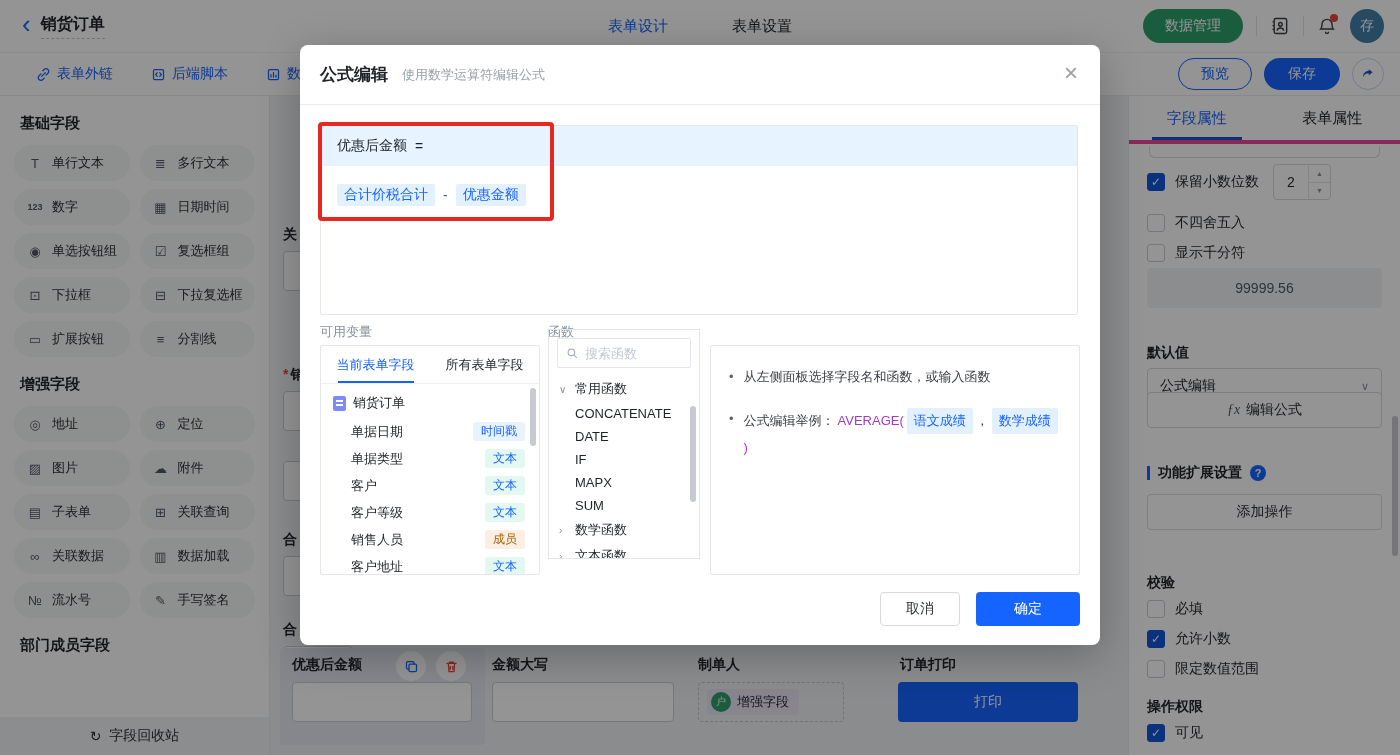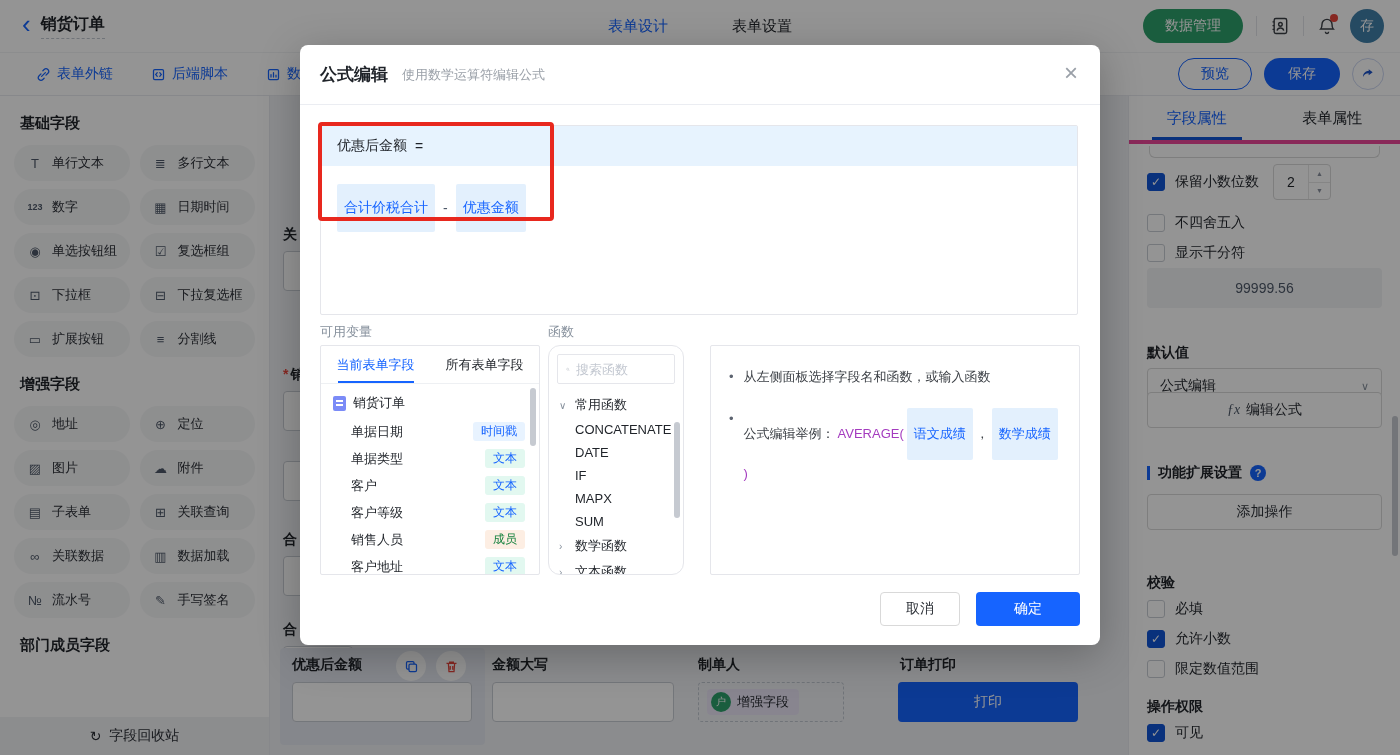--- a/index.html
+++ b/index.html
@@ -84,41 +84,41 @@
   .overlay { position:absolute; inset:0; background:rgba(0,0,0,0.42); z-index:10; }
   .modal { position:absolute; left:300px; top:45px; width:800px; height:600px; background:#fff; border-radius:8px; box-shadow:0 10px 40px rgba(0,0,0,.25); z-index:20; }
   .mhead { position:absolute; top:0; left:0; right:0; height:60px; display:flex; align-items:center; padding:0 20px; border-bottom:1px solid #ebedf2; }
   .mtitle { font-size:17px; font-weight:bold; }
   .msub { font-size:13px; color:#9aa0a8; margin-left:14px; }
   .mclose { position:absolute; right:22px; top:16px; font-size:24px; color:#9aa0a8; cursor:pointer; line-height:1; }
 
   .fbox { position:absolute; left:20px; top:80px; width:758px; height:190px; border:1px solid #e5e6eb; border-radius:2px; background:#fff; }
   .fband { height:40px; background:#e7f3fe; display:flex; align-items:center; padding:0 16px; font-size:14px; gap:8px; }
   .fchips { display:flex; align-items:center; gap:8px; padding:18px 16px; font-size:14px; }
-  .chip { background:#e3f0fd; color:#1664FF; padding:15px 7px; border-radius:2px; cursor:pointer; }
+  .chip { background:#e3f0fd; color:#1664FF; padding:2px 7px; border-radius:2px; cursor:pointer; }
   .minus { color:#4e5969; }
   .redbox { position:absolute; left:318px; top:122px; width:236px; height:99px; border:4px solid #E8281E; border-radius:4px; z-index:30; pointer-events:none; }
 
   .mlabel { position:absolute; font-size:13px; color:#86909c; }
   .varbox { position:absolute; left:20px; top:300px; width:220px; height:230px; border:1px solid #e5e6eb; border-radius:2px; overflow:hidden; }
   .vtabs { height:38px; display:flex; border-bottom:1px solid #eef0f3; }
   .vtab { flex:1; display:flex; align-items:center; justify-content:center; font-size:13px; position:relative; cursor:pointer; }
   .vtab.active { color:#1664FF; }
   .vtab.active::after { content:""; position:absolute; bottom:0; left:50%; transform:translateX(-50%); width:76px; height:2px; background:#1664FF; }
   .vroot { display:flex; align-items:center; gap:7px; padding:10px 12px 6px; font-size:13px; }
   .docicon { width:13px; height:15px; background:#7b8bf7; border-radius:2px; position:relative; flex:none; }
   .docicon::after { content:""; position:absolute; left:3px; right:3px; top:4px; height:2px; background:#fff; box-shadow:0 4px 0 #fff; }
   .vrow { display:flex; align-items:center; justify-content:space-between; padding:4px 14px 4px 30px; font-size:13px; cursor:pointer; }
   .badge { font-size:12px; padding:1px 8px; border-radius:3px; }
   .b-time { background:#e8f3ff; color:#1664FF; }
   .b-text { background:#e2f8f0; color:#1664FF; }
-  .b-member { background:#fdeee3; color:#15803d; }
+  .b-member { background:#fdeee3; color:#a16207; }
   .vscroll { position:absolute; right:3px; top:42px; width:6px; height:58px; background:#c6cad1; border-radius:3px; }
 
-  .fnbox { position:absolute; left:248px; top:300px; width:136px; height:230px; border:1px solid #e5e6eb; border-radius:12px; overflow:hidden; }
+  .fnbox { position:absolute; left:248px; top:284px; width:152px; height:230px; border:1px solid #e5e6eb; border-radius:0; overflow:hidden; }
   .fsearch { margin:8px; height:30px; border:1px solid #e5e6eb; border-radius:2px; display:flex; align-items:center; gap:6px; padding:0 8px; }
   .fsearch input { border:none; outline:none; width:90px; font-size:13px; color:#2b2f36; font-family:inherit; }
   .fsearch input::placeholder { color:#c2c7d0; }
   .fgroup { display:flex; align-items:center; gap:6px; padding:4px 10px; font-size:13px; cursor:pointer; }
   .fgchev { color:#86909c; font-size:10px; width:10px; }
   .fitem { padding:4px 10px 4px 26px; font-size:13px; cursor:pointer; }
   .fscroll { position:absolute; right:3px; top:76px; width:6px; height:96px; background:#c6cad1; border-radius:3px; }
 
   .helpbox { position:absolute; left:410px; top:300px; width:370px; height:230px; border:1px solid #e5e6eb; border-radius:2px; padding:20px 18px; font-size:13px; color:#3c4046; }
   .tiprow { display:flex; align-items:flex-start; gap:10px; margin-bottom:20px; line-height:22px; }

